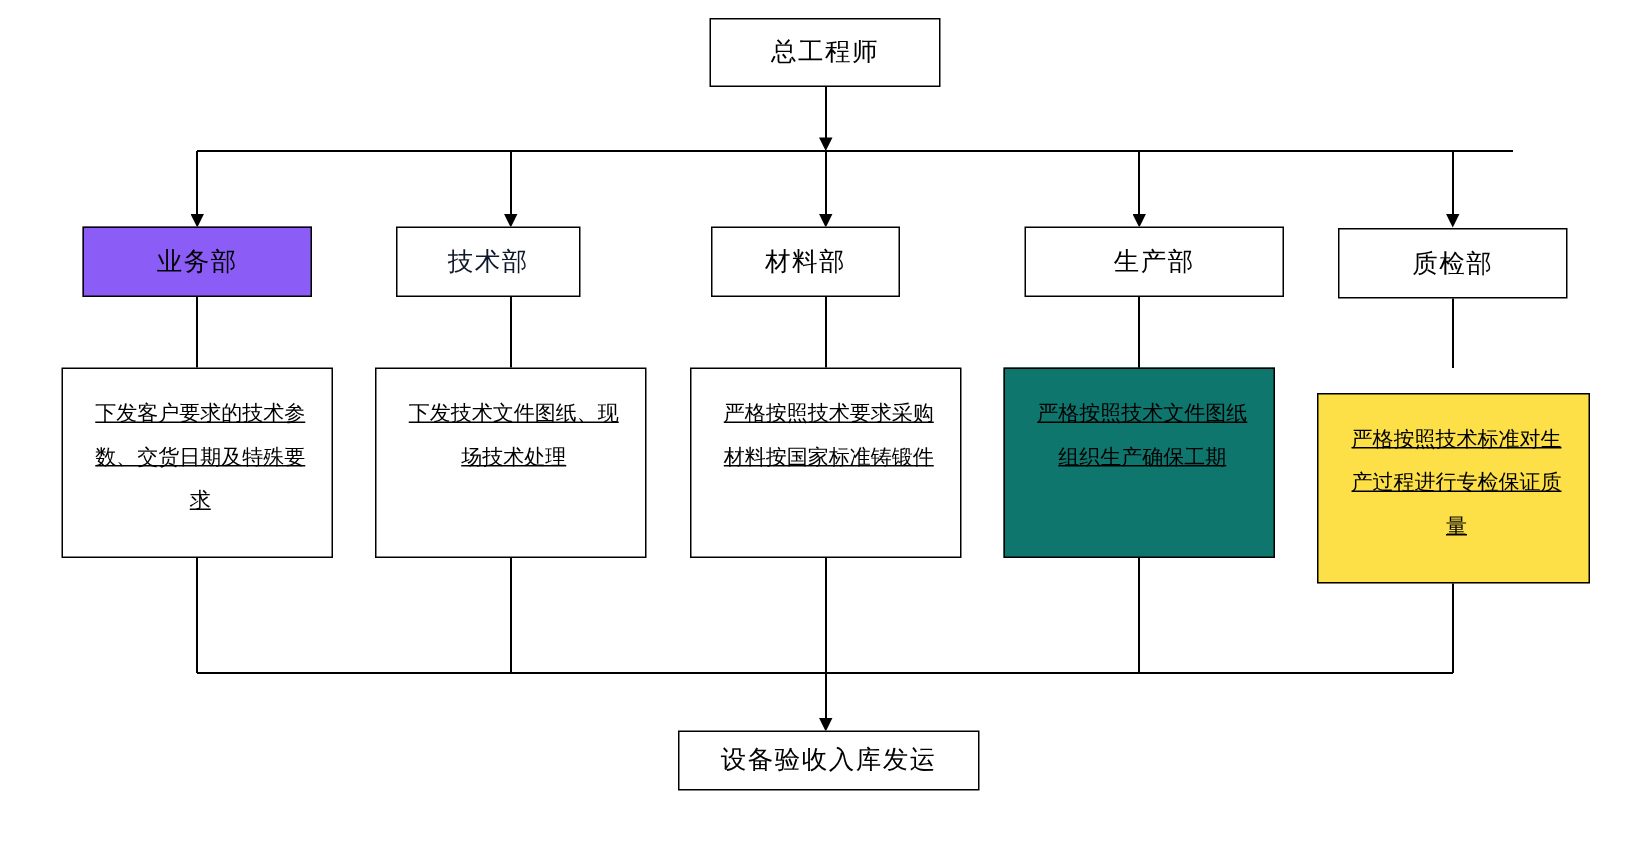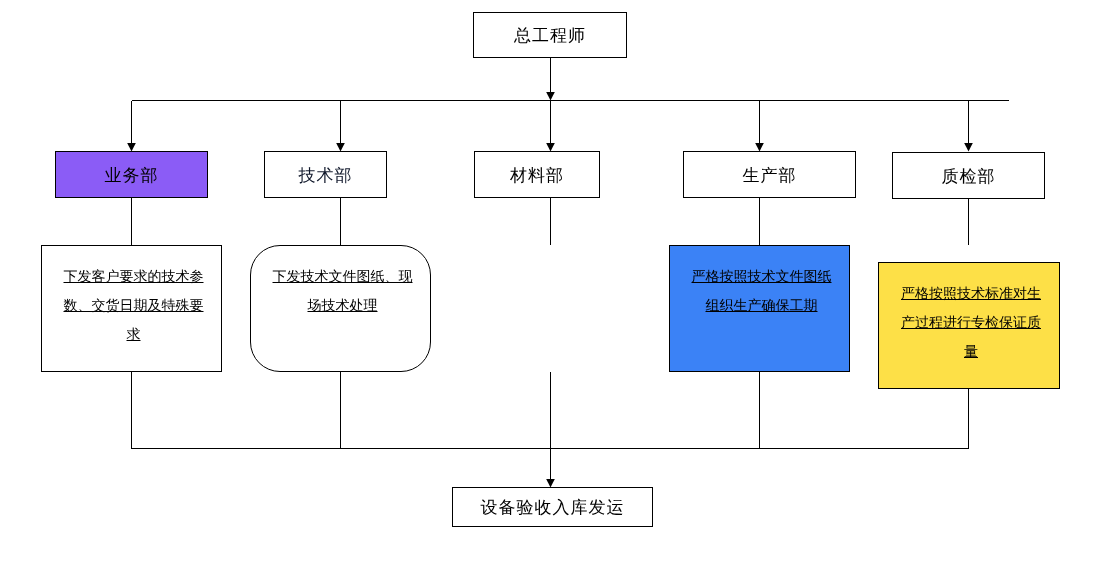--- a/index.html
+++ b/index.html
@@ -126,26 +126,29 @@
   </div>
 
   <div class="node node-center" style="left: 892px; top: 152px; width: 153px; height: 47px; border-color: rgb(0, 0, 0); background: rgb(255, 255, 255); color: rgb(0, 0, 0);">
     <span class="node-text">质检部</span>
   </div>
 
   <div class="node node-desc" style="left: 41px; top: 245px; width: 181px; height: 127px; border-color: rgb(0, 0, 0); background: rgb(255, 255, 255); color: rgb(0, 0, 0);">
     <span class="node-text">下发客户要求的技术参数、交货日期及特殊要求</span>
   </div>
 
-  <div class="node node-desc justified" style="left: 250px; top: 245px; width: 181px; height: 127px; border-color: rgb(0, 0, 0); background: rgb(255, 255, 255); color: rgb(0, 0, 0); border-radius: 30px;">
+  <div class="node node-desc justified" style="left: 250px; top: 245px; width: 181px; height: 127px; border-color: rgb(0, 0, 0); background: rgb(255, 255, 255); color: rgb(0, 0, 0);">
     <span class="node-text spread-first">下发技术文件图纸、现场技术处理</span>
   </div>
 
+  <div class="node node-desc" style="left: 460px; top: 245px; width: 181px; height: 127px; border-color: rgb(0, 0, 0); background: rgb(255, 255, 255); color: rgb(0, 0, 0);">
+    <span class="node-text">严格按照技术要求采购材料按国家标准铸锻件</span>
+  </div>
 
-  <div class="node node-desc" style="left: 669px; top: 245px; width: 181px; height: 127px; border-color: rgb(0, 0, 0); background: #3b82f6; color: rgb(0, 0, 0);">
+  <div class="node node-desc" style="left: 669px; top: 245px; width: 181px; height: 127px; border-color: rgb(0, 0, 0); background: #0f766e; color: rgb(0, 0, 0);">
     <span class="node-text">严格按照技术文件图纸组织生产确保工期</span>
   </div>
 
   <div class="node node-desc" style="left: 878px; top: 262px; width: 182px; height: 127px; border-color: rgb(0, 0, 0); background: #fde047; color: rgb(0, 0, 0);">
     <span class="node-text">严格按照技术标准对生产过程进行专检保证质量</span>
   </div>
 
   <div class="node node-center" style="left: 452px; top: 487px; width: 201px; height: 40px; border-color: rgb(0, 0, 0); background: rgb(255, 255, 255); color: rgb(0, 0, 0);">
     <span class="node-text">设备验收入库发运</span>
   </div>

